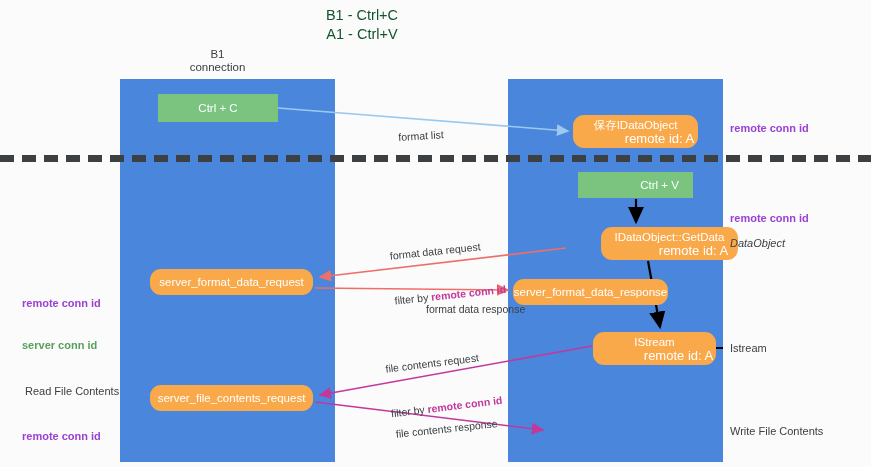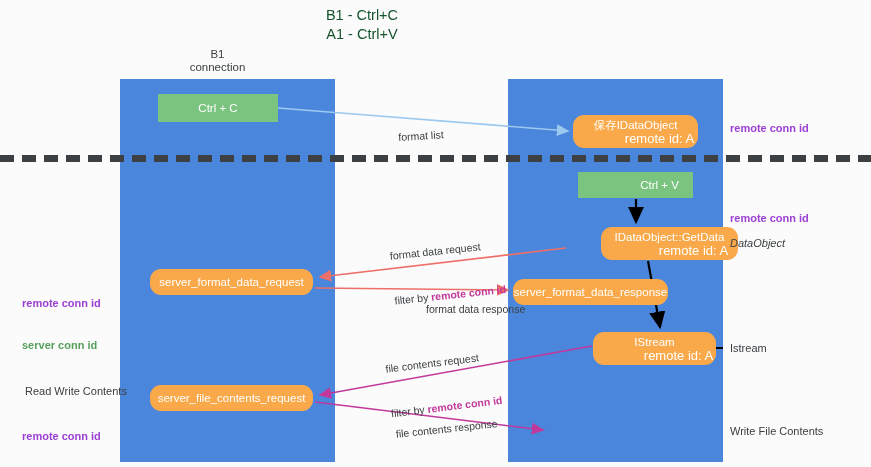--- a/index.html
+++ b/index.html
@@ -204,20 +204,20 @@
   <div class="abs side purple" id="s-rconn2">remote conn id</div>
   <div class="abs side" id="s-dataobject">DataObject</div>
   <div class="abs side" id="s-istream">Istream</div>
   <div class="abs side" id="s-writefile">Write File Contents</div>
 
   <div class="abs side" id="s-left-ids">
     <div class="purple">remote conn id</div>
     <div class="green-t">server conn id</div>
   </div>
 
-  <div class="abs side" id="s-readfile">Read Write Contents</div>
+  <div class="abs side" id="s-readfile">Read File Contents</div>
 
   <div class="abs side" id="s-left-ids2">
     <div class="purple">remote conn id</div>
     
   </div>
 
 </div>
 
 </body></html>

